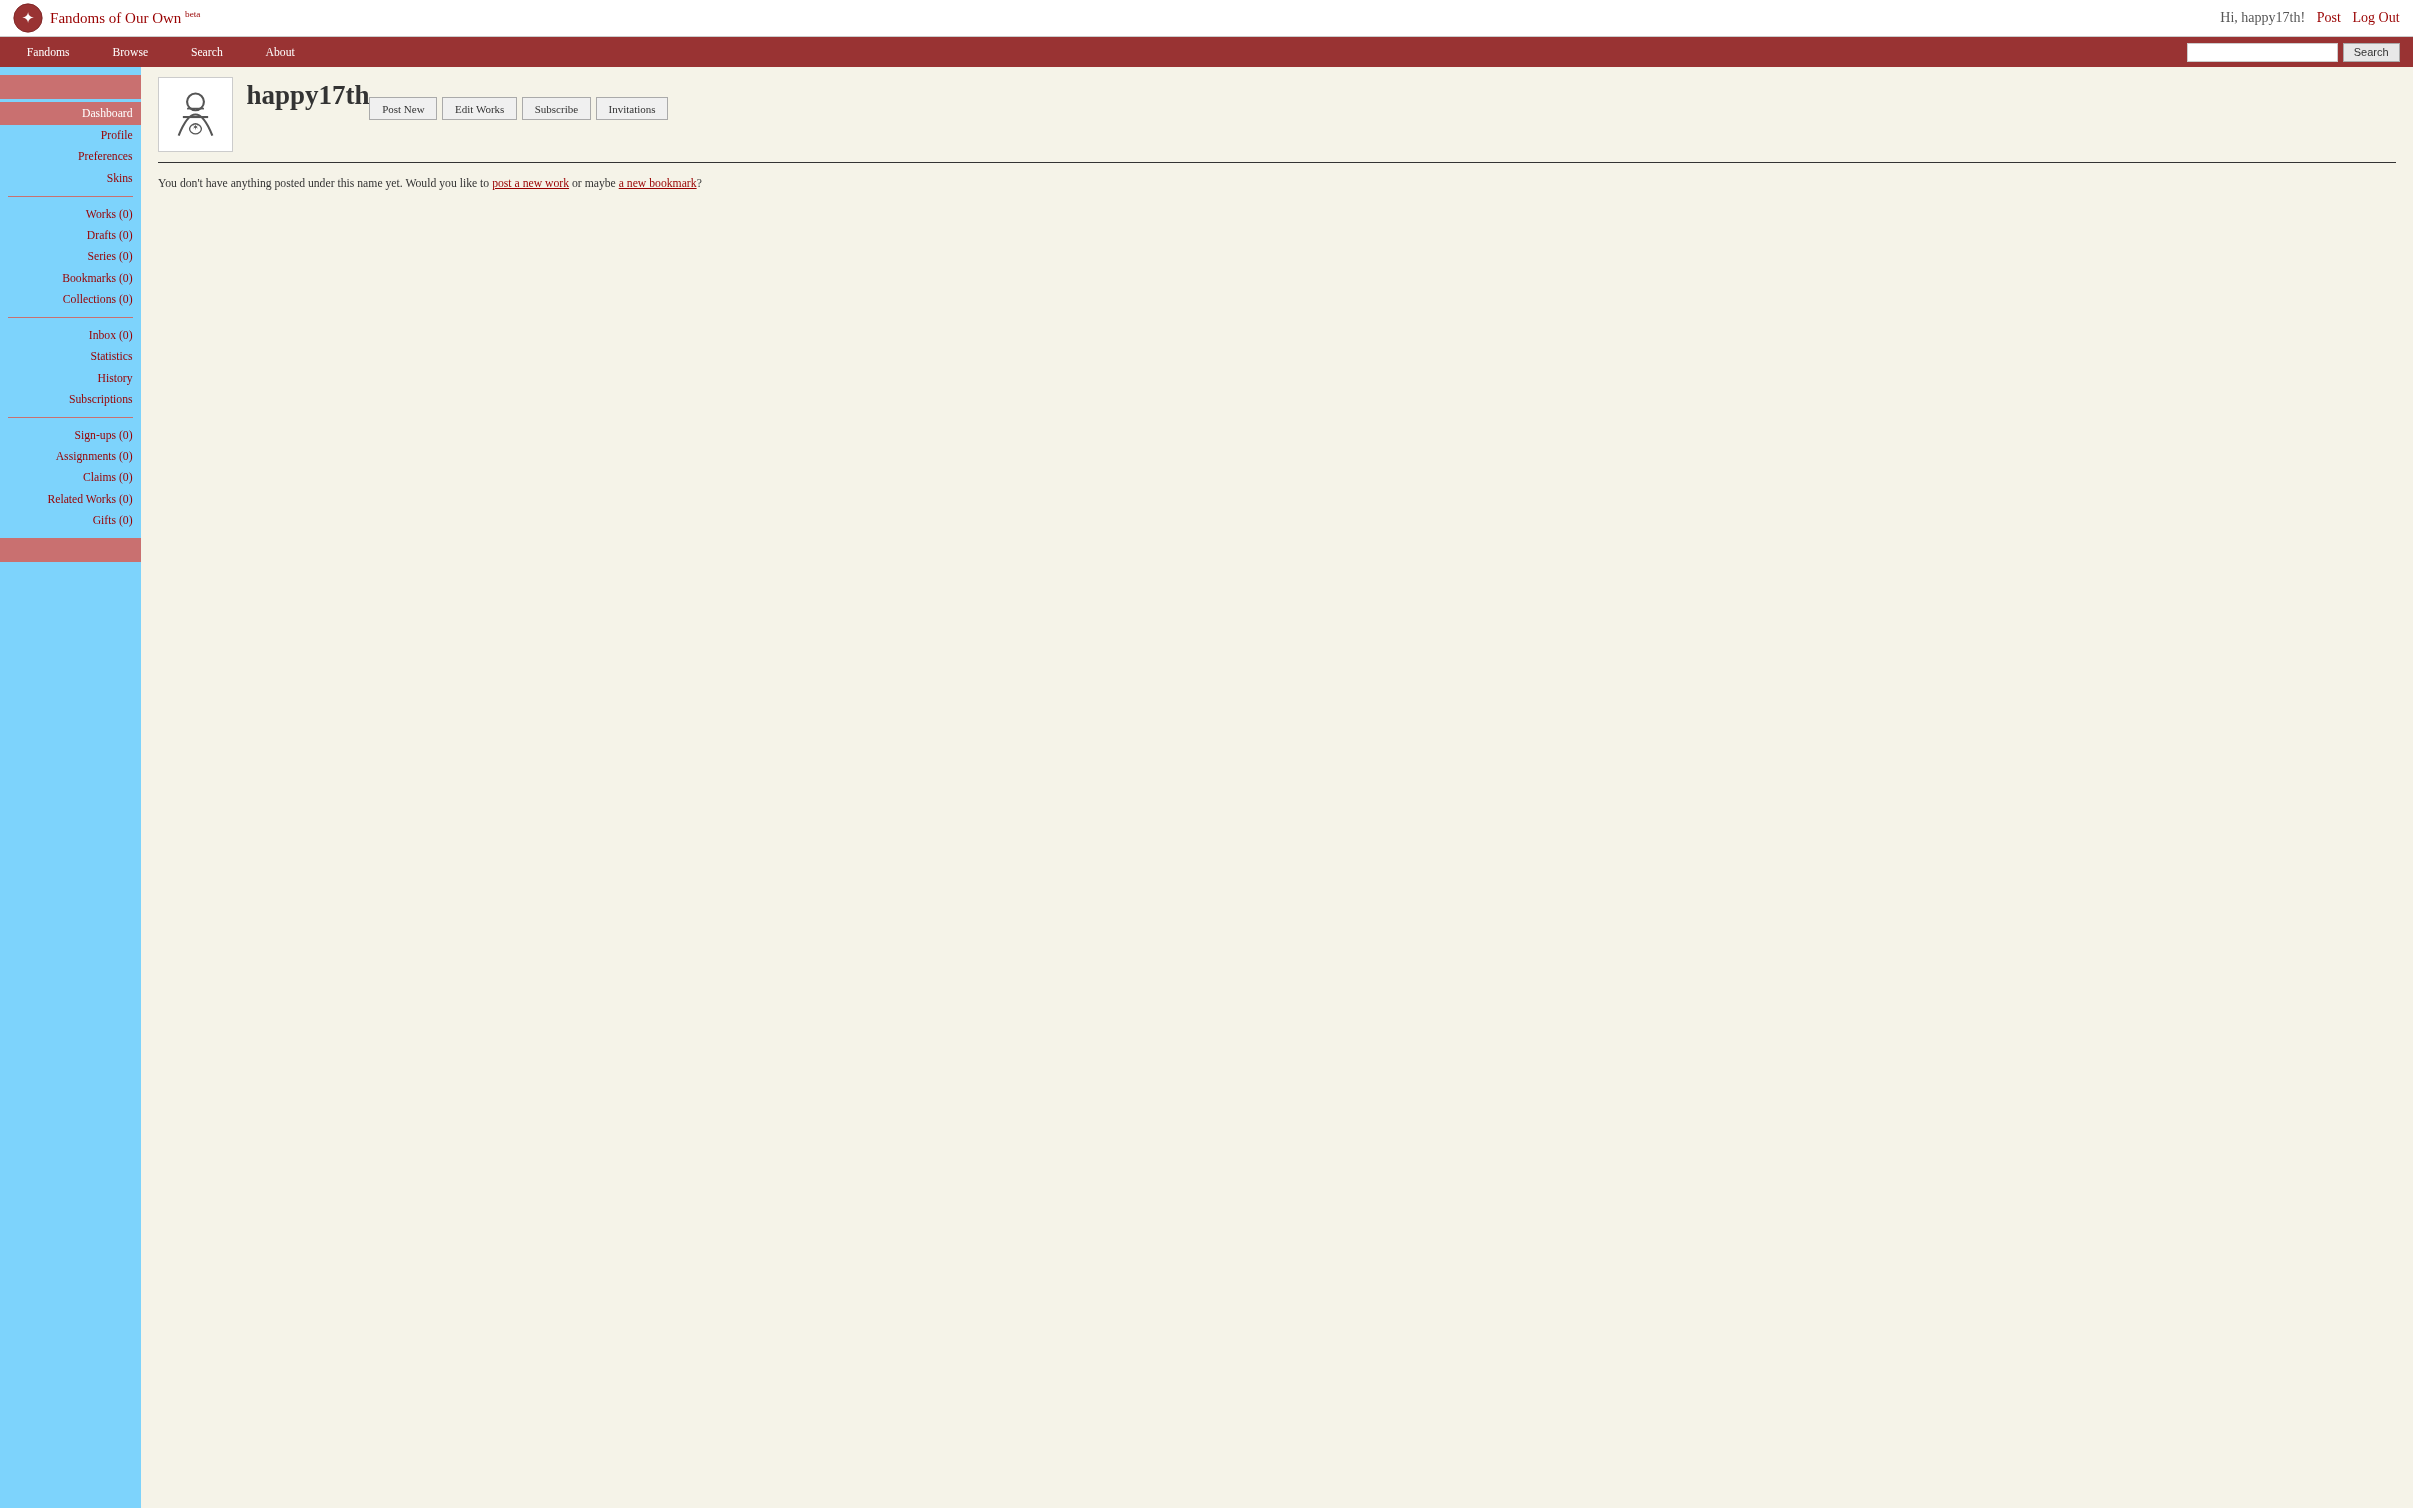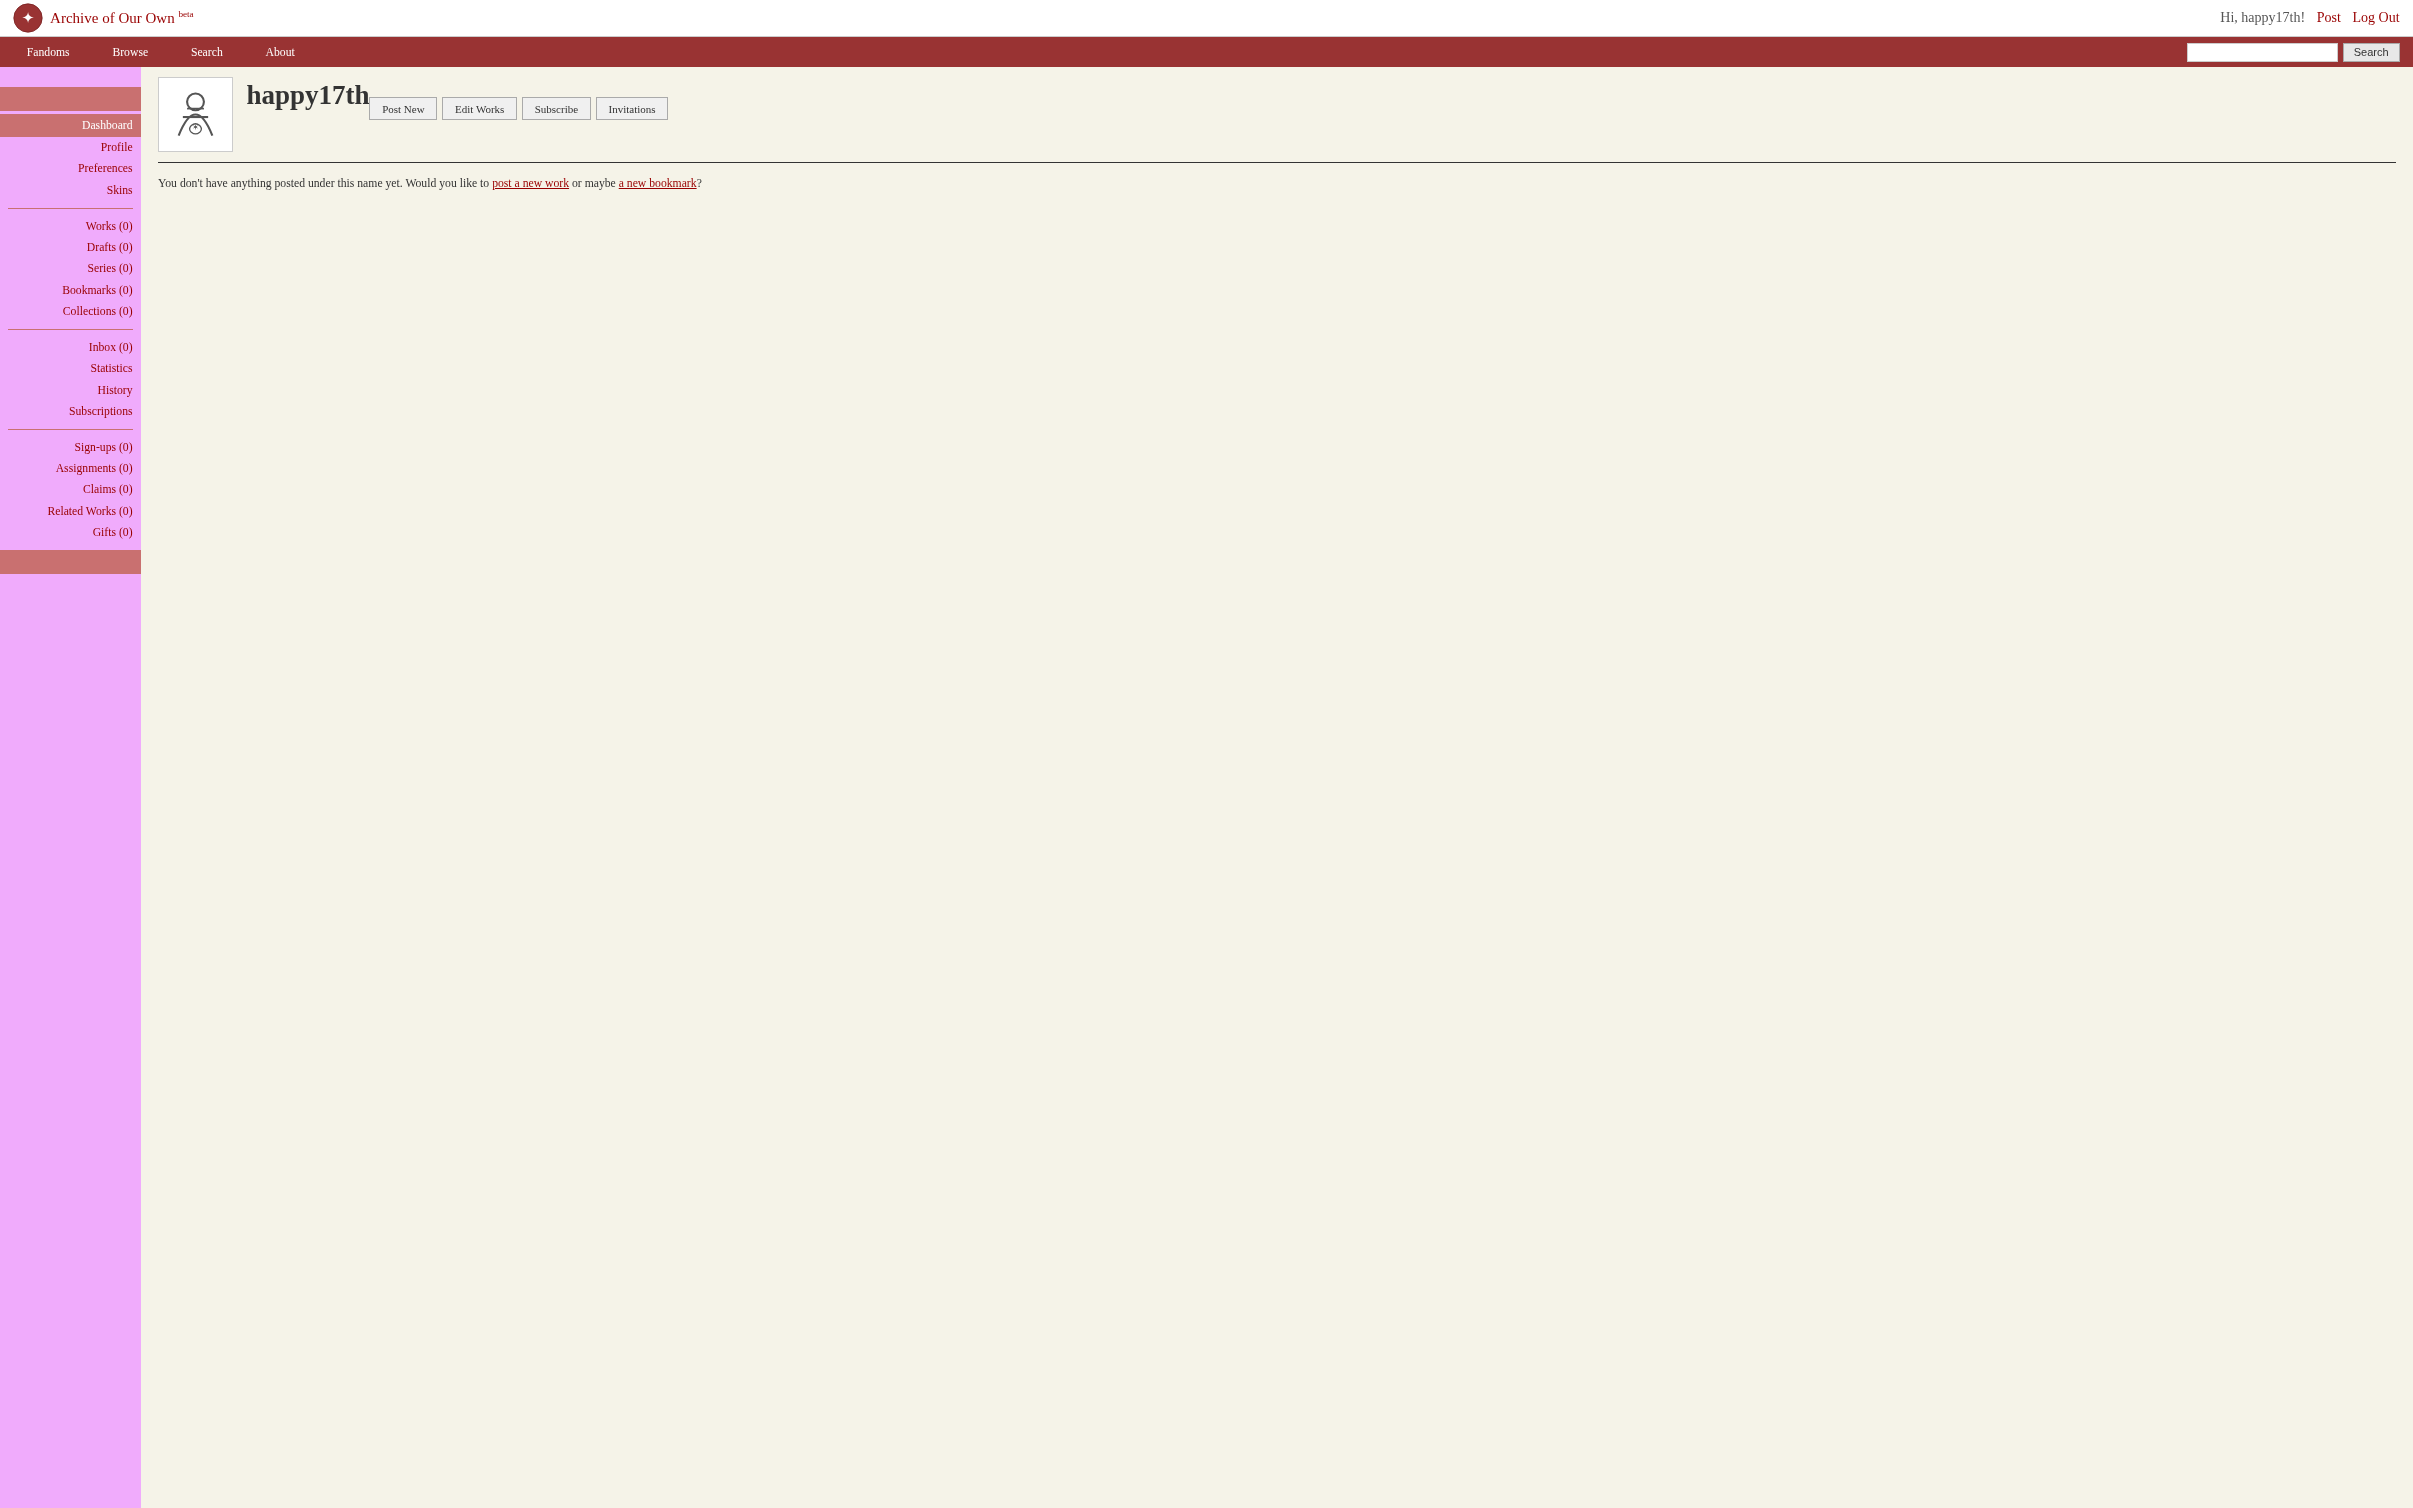--- a/index.html
+++ b/index.html
@@ -21,21 +21,21 @@
     #navbar-left { display: flex; gap: 16px; }
     .nav-item { color: #fff; font-size: 11.7px; padding: 6.7px 13.4px; cursor: pointer; text-decoration: none; }
     #search-form { display: flex; align-items: center; gap: 5px; }
     #search-input { border: 0.8px solid #ccc; padding: 2.5px 6.7px; font-size: 11px; width: 151px; background: #fff; }
     #search-btn { background: #e8e8e8; border: 0.8px solid #aaa; padding: 2.5px 10px; font-size: 11px; cursor: pointer; color: #333; }
 
     
     #main-layout { display: flex; min-height: calc(100vh - 67px); }
 
     
-    #sidebar { width: 141px; background: #f0abfc; padding-top: 20px; flex-shrink: 0; }
+    #sidebar { width: 141px; background: #7dd3fc; padding-top: 8px; flex-shrink: 0; }
     .sidebar-top-bar { height: 23.5px; background: #c97070; width: 100%; margin-bottom: 3.4px; }
     .sidebar-active { background: #c97070; color: #fff; text-align: right; padding: 5px 8.4px; font-size: 11.7px; cursor: pointer; display: block; width: 100%; border: none; font-family: Georgia, serif; }
     .sidebar-link { display: block; text-align: right; padding: 4.2px 8.4px; font-size: 11.7px; color: #900; text-decoration: none; cursor: pointer; }
     .sidebar-divider { border: none; border-top: 0.8px solid #c97070; margin: 6.7px 8.4px; }
     .sidebar-bottom-bar { height: 23.5px; background: #c97070; width: 100%; margin-top: 6.7px; }
 
     
     #content { flex: 1; padding: 0 17px 17px 17px; }
     #user-header { display: flex; align-items: flex-start; gap: 13.4px; padding: 10px 0; border-bottom: 1.7px solid #333; margin-bottom: 11.7px; }
     #user-avatar { width: 75px; height: 75px; border: 0.8px solid #ccc; background: #fff; display: flex; align-items: center; justify-content: center; flex-shrink: 0; }
@@ -52,21 +52,21 @@
 <body>
 
 <div id="header">
   <div id="header-left">
     <a id="logo" href="#">
       <svg id="logo-icon" viewBox="0 0 36 36" style="font-size:14px">
         <circle cx="18" cy="18" r="17" fill="#993333" stroke="#7a2222" stroke-width="1"></circle>
         <text x="18" y="24" text-anchor="middle" font-size="18" fill="white" font-family="Georgia">✦</text>
       </svg>
       <span id="site-title">
-        <span>Archive of Our Own</span> <sup>beta</sup>
+        <span>Fandoms of Our Own</span> <sup>beta</sup>
       </span>
     </a>
   </div>
   <div id="header-right">
     <span>Hi, happy17th!</span>
     <a href="#">Post</a>
     <a href="#">Log Out</a>
   </div>
 </div>
 

